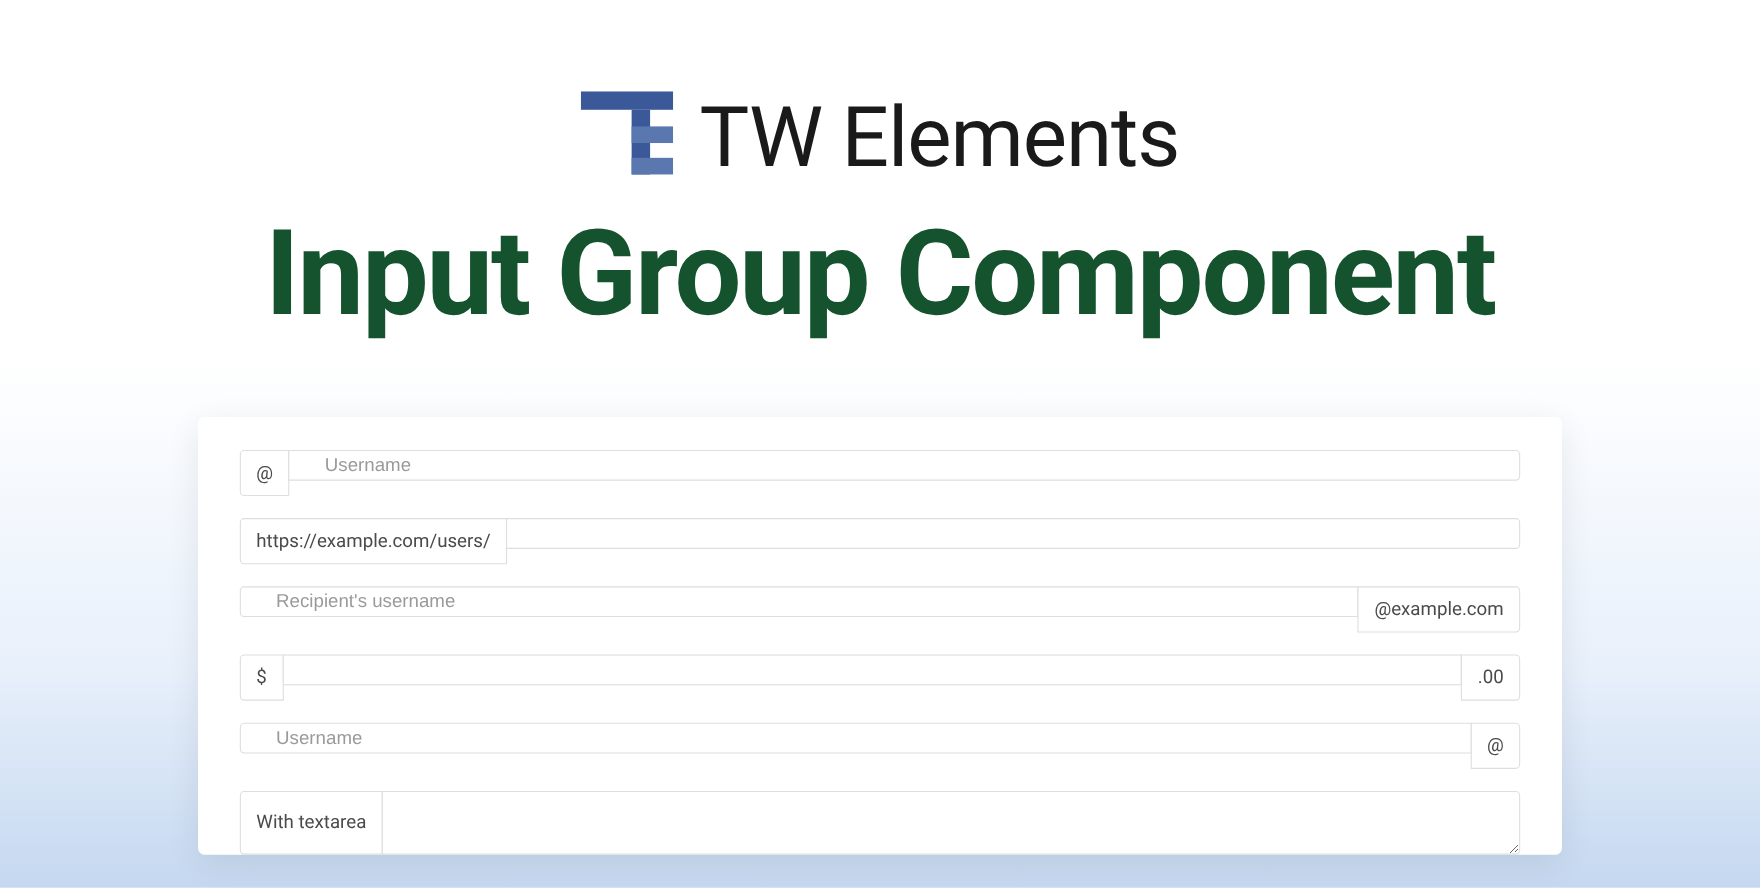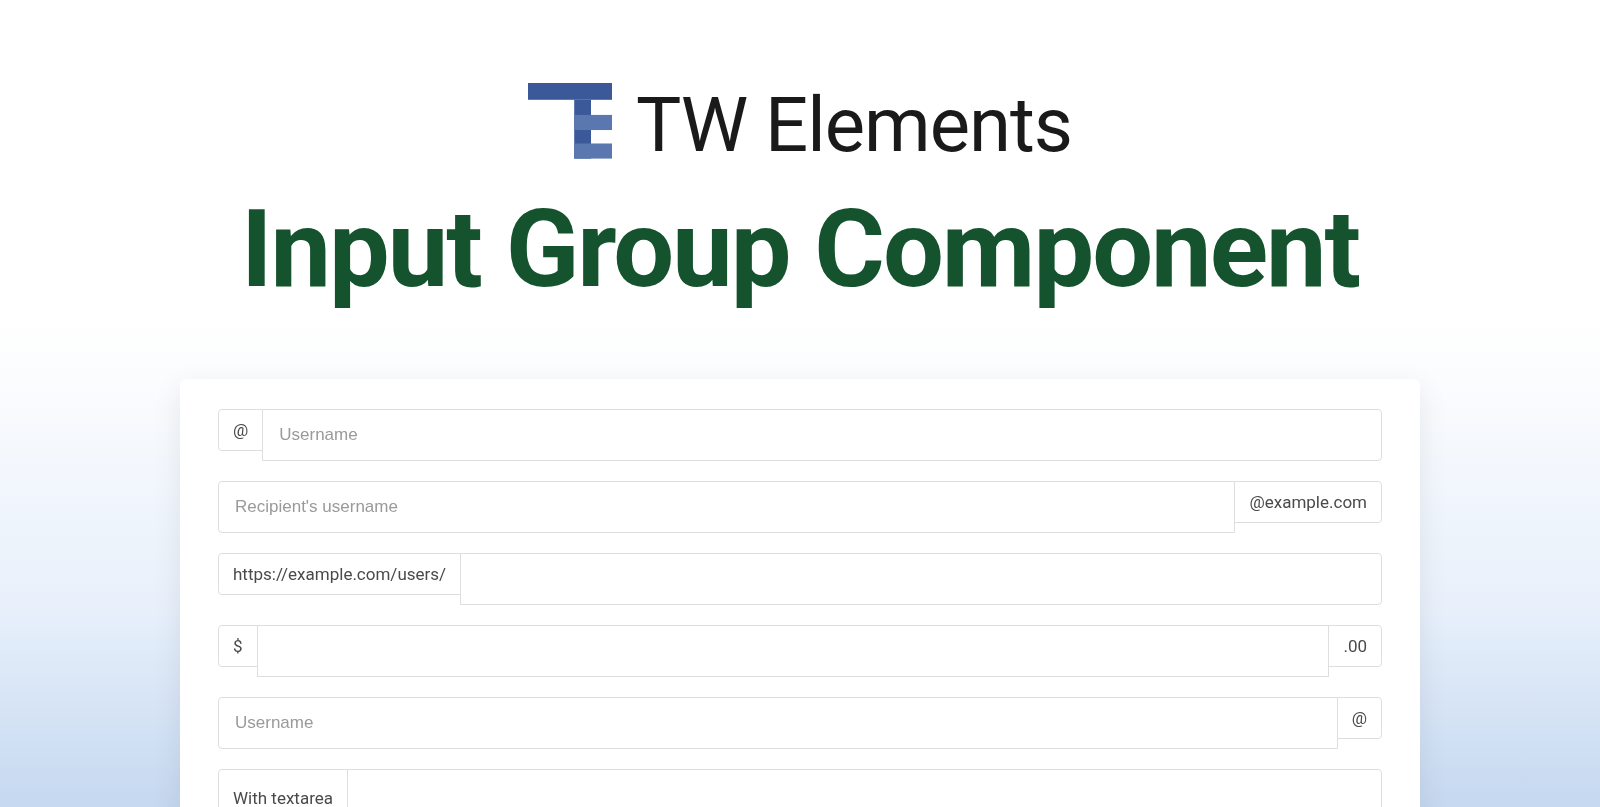--- a/index.html
+++ b/index.html
@@ -76,22 +76,22 @@
       border-top-left-radius: 4px;
       border-bottom-left-radius: 4px;
     }
     .input-group-text:last-child {
       border-top-right-radius: 4px;
       border-bottom-right-radius: 4px;
     }
     .form-control {
       flex: 1;
       min-width: 0;
-      height: 52px;
-      padding: 0 16px;
+      height: 28px;
+      padding: 0 32px;
       font-size: 17px;
       color: #4a4a4a;
       background: #ffffff;
       border: 1px solid #dedede;
       outline: none;
     }
     .form-control::placeholder {
       color: #9a9a9a;
     }
     .form-control:first-child {
@@ -137,27 +137,27 @@
 </div>
 
 <div class="card">
 
   <div class="input-group">
     <span class="input-group-text">@</span>
     <input type="text" class="form-control" placeholder="Username" style="">
   </div>
 
   <div class="input-group">
-    <input type="text" class="form-control" placeholder="Recipient's username" style="">
-    <span class="input-group-text">@example.com</span>
+    <span class="input-group-text">https://example.com/users/</span>
+    <input type="text" class="form-control" style="">
   </div>
 
   <div class="input-group">
-    <span class="input-group-text">https://example.com/users/</span>
-    <input type="text" class="form-control" style="">
+    <input type="text" class="form-control" placeholder="Recipient's username" style="">
+    <span class="input-group-text">@example.com</span>
   </div>
 
   <div class="input-group">
     <span class="input-group-text">$</span>
     <input type="text" class="form-control" style="">
     <span class="input-group-text">.00</span>
   </div>
 
   <div class="input-group">
     <input type="text" class="form-control" placeholder="Username" style="">

